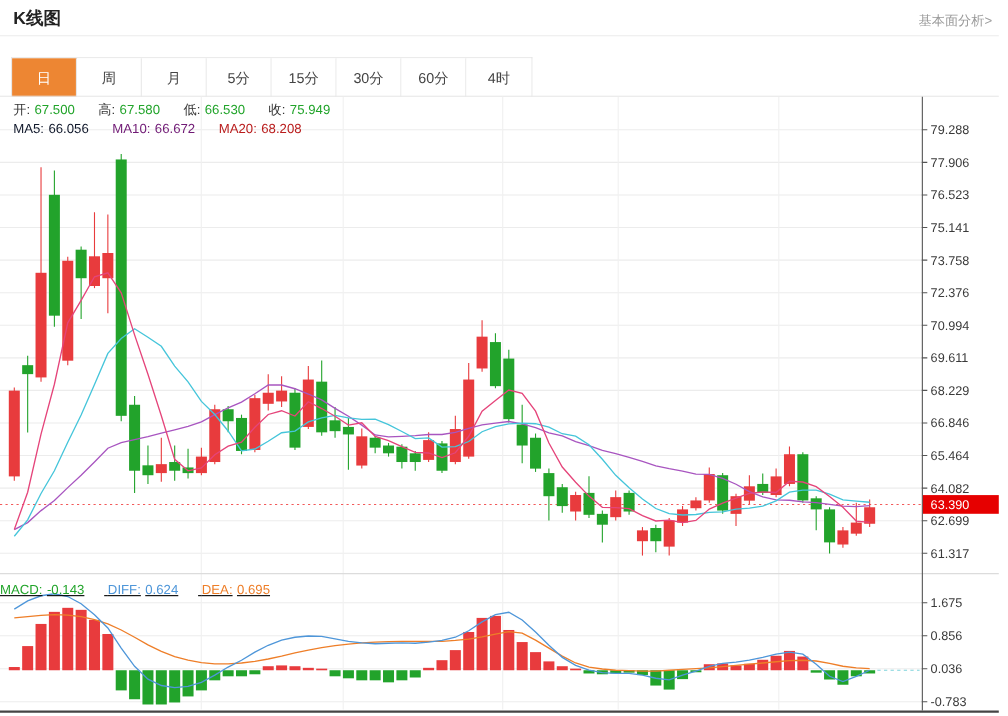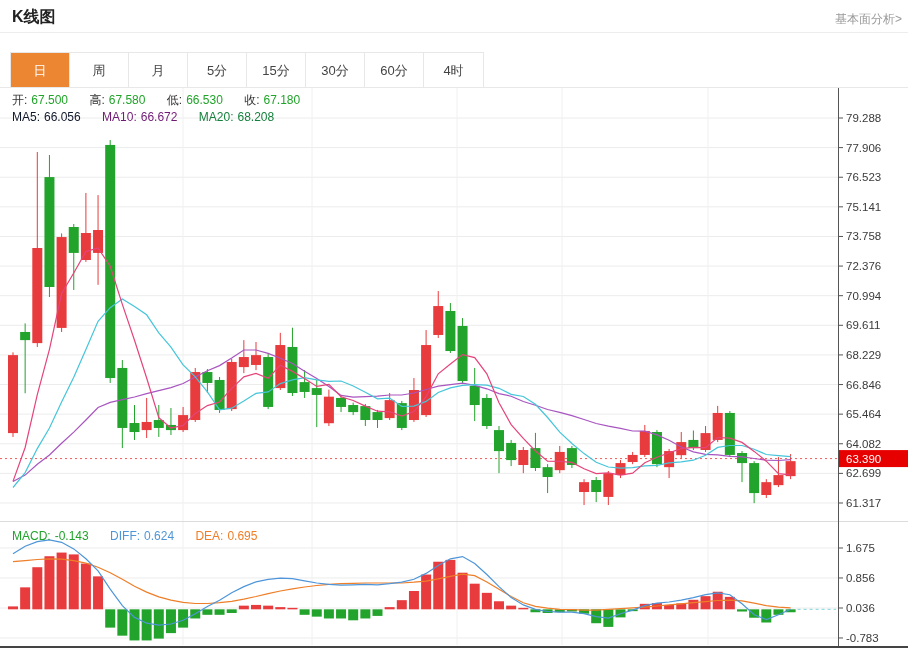--- a/index.html
+++ b/index.html
@@ -13,21 +13,21 @@
   .tab{width:59px;height:35px;line-height:35px;text-align:center;font-size:13px;color:#444;
        border-right:1px solid #e7e7e7;cursor:pointer;box-sizing:border-box;background:#fff;}
   .tab:last-child{border-right:none;}
   .tab.active{background:#ed8633;color:#fff;}
   .tab-bottom{position:absolute;left:0;top:87px;width:916px;height:1px;background:#e8e8e8;}
   .legend{position:absolute;font-size:12px;white-space:nowrap;}
   .legend span{margin-right:4px;}
   .legend .item{margin-right:14px;}
   .lbl{color:#333;}
   .val-up{color:#21a42a;}
-  .ma5{color:#0f172a;} .ma10{color:#701a75;} .ma20{color:#15803d;}
+  .ma5{color:#0f172a;} .ma10{color:#701a75;} .ma20{color:#b91c1c;}
   .macd-g{color:#21a42a;} .diff-b{color:#4e96d9;} .dea-o{color:#ee7e28;}
   #chart{position:absolute;left:0;top:0;}
   text{font-family:"Liberation Sans",sans-serif;}
 </style>
 </head>
 <body>
 
 <div id="app">
   <div class="title">K线图</div>
   <div class="header-link">基本面分析&gt;</div>
@@ -327,27 +327,27 @@
     <g id="g-tag">
         <rect x="839" y="450.0828539999999" width="77" height="17" fill="#e60000"></rect>
         <text x="846" y="462.5828539999999" font-size="11.5" fill="#ffffff">63.390</text>
       </g>
   </svg>
 
   <div class="legend" style="left:12px;top:92px;">
     <span class="item"><span class="lbl">开:</span><span class="val-up">67.500</span></span>
     <span class="item"><span class="lbl">高:</span><span class="val-up">67.580</span></span>
     <span class="item"><span class="lbl">低:</span><span class="val-up">66.530</span></span>
-    <span class="item"><span class="lbl">收:</span><span class="val-up">67.180</span></span>
+    <span class="item"><span class="lbl">收:</span><span class="val-up">75.949</span></span>
   </div>
 
   <div class="legend" style="left:12px;top:110px;">
     <span class="item ma5"><span>MA5:</span><span>66.056</span></span>
     <span class="item ma10"><span>MA10:</span><span>66.672</span></span>
     <span class="item ma20"><span>MA20:</span><span>68.208</span></span>
   </div>
 
-  <div class="legend" style="left:12px;top:529px;">
+  <div class="legend" style="left:0;top:529px;text-decoration:underline;">
     <span class="item macd-g"><span>MACD:</span><span>-0.143</span></span>
     <span class="item diff-b"><span>DIFF:</span><span>0.624</span></span>
     <span class="item dea-o"><span>DEA:</span><span>0.695</span></span>
   </div>
 </div>
 
 </body></html>

